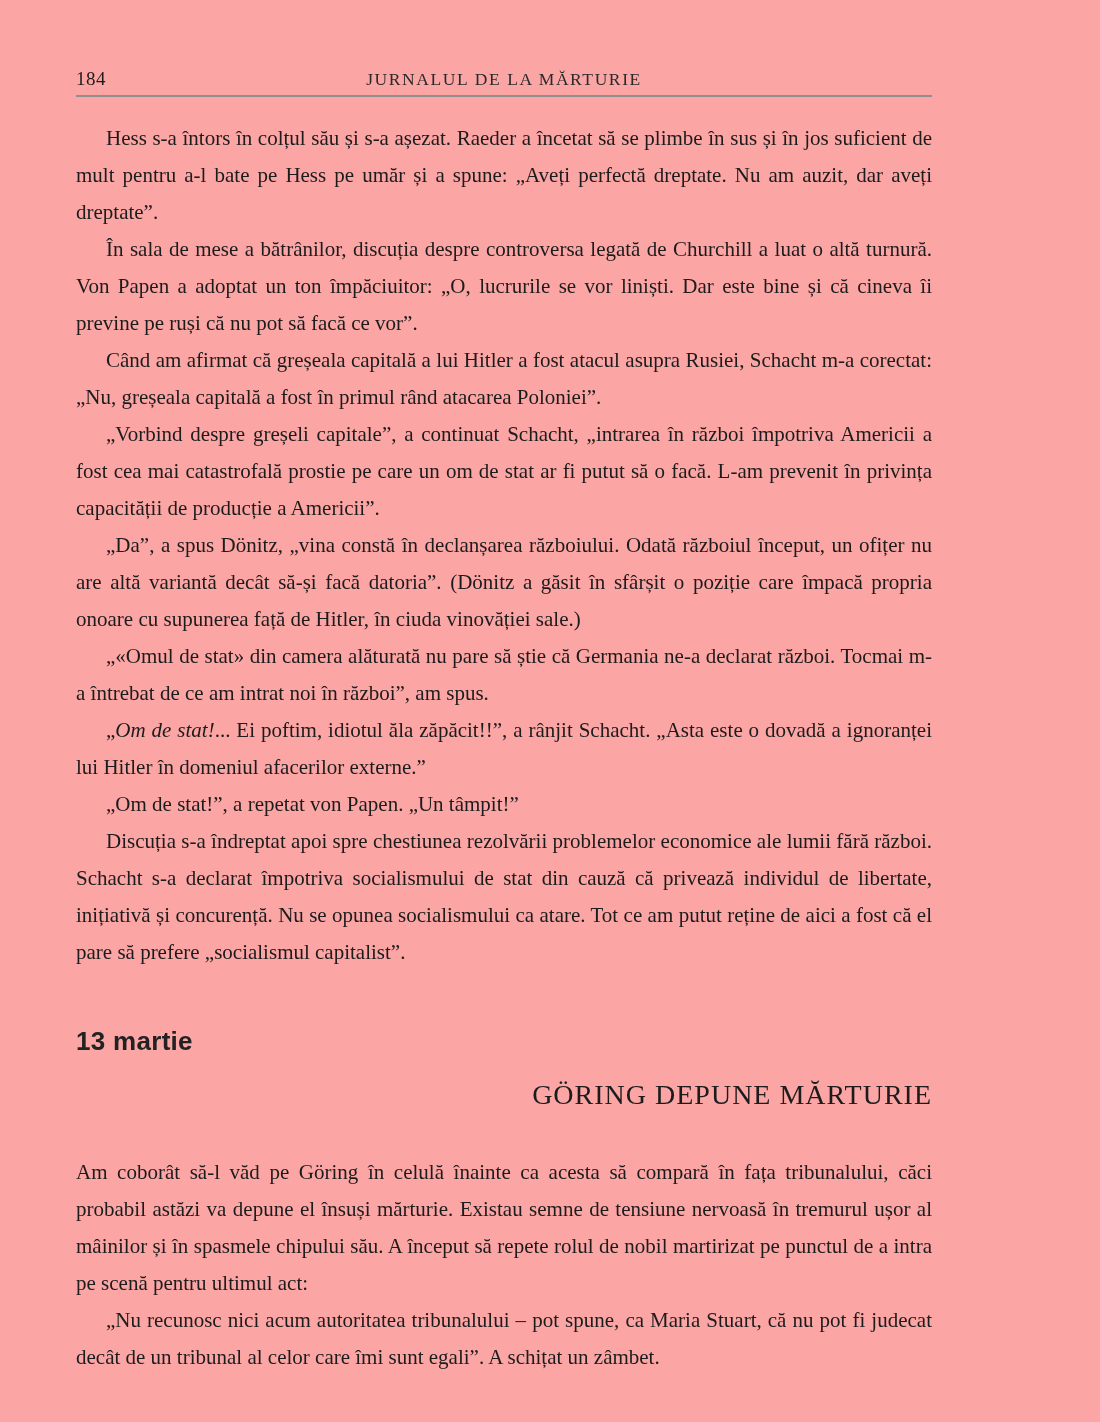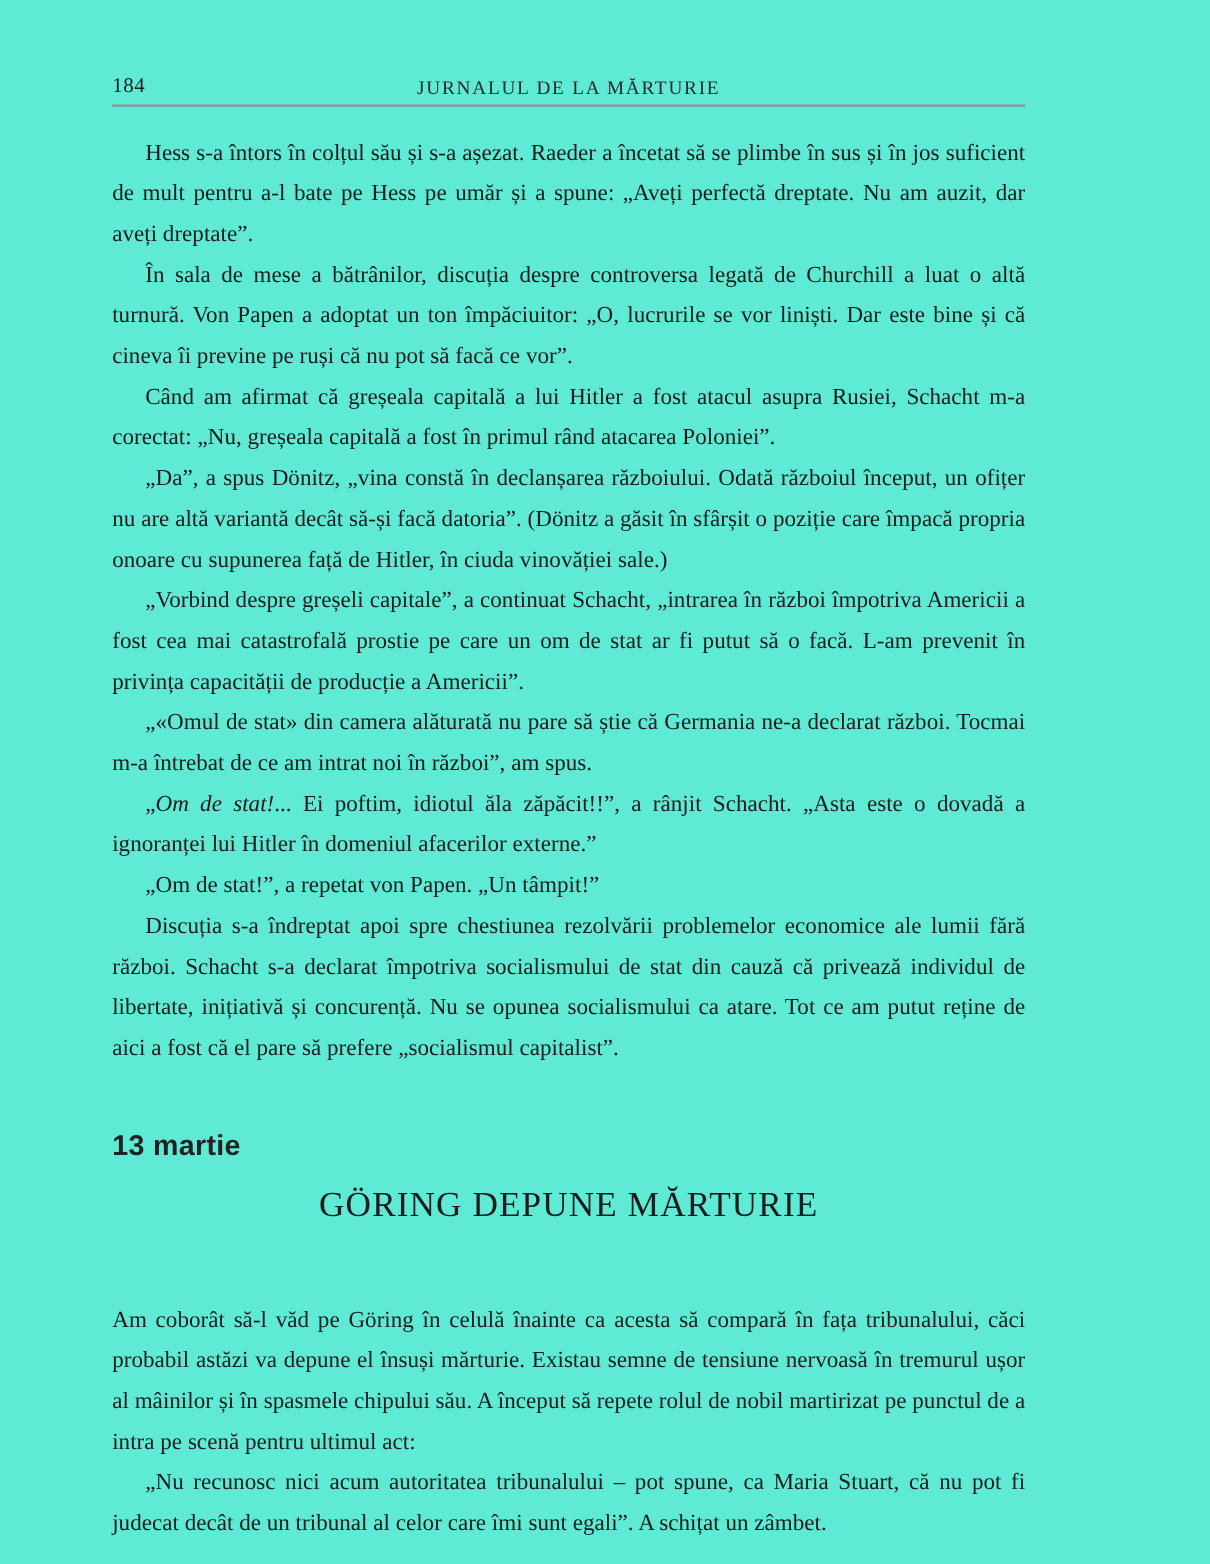--- a/index.html
+++ b/index.html
@@ -4,23 +4,23 @@
 <style>
   html, body {
     margin: 0;
     padding: 0;
     background: #ffffff;
   }
   .page {
     position: relative;
     width: 1100px;
     height: 1422px;
-    background: #5eead4;
+    background: #fca5a5;
     box-sizing: border-box;
-    padding: 64px 168px 0 102px;
+    padding: 64px 168px 0 76px;
     color: #1c1c1c;
   }
   .running-head {
     position: relative;
     height: 26px;
     font-family: "Liberation Serif", serif;
   }
   .folio {
     position: absolute;
     left: 0;
@@ -62,48 +62,48 @@
     font-size: 26px;
     font-weight: 600;
     letter-spacing: 0.3px;
     text-align: left;
     text-indent: 0;
     margin: 52px 0 16px 0;
     color: #222222;
   }
   .chapter-title {
     font-family: "Liberation Serif", serif;
-    font-size: 32px;
+    font-size: 28px;
     font-weight: 400;
     letter-spacing: 1px;
-    text-align: center;
+    text-align: right;
     text-indent: 0;
-    margin: 0 0 68px 0;
+    margin: 0 0 41px 0;
     color: #1c1c1c;
   }
   em { font-style: italic; }
 </style>
 </head>
 <body>
 
 <div class="page">
 
   <header class="running-head">
     <span class="folio">184</span>
     <span class="running-title">JURNALUL DE LA MĂRTURIE</span>
   </header>
   <hr class="head-rule">
 
   <main class="text-block">
 
     <p class="para">Hess s-a întors în colțul său și s-a așezat. Raeder a încetat să se plimbe în sus și în jos suficient de mult pentru a-l bate pe Hess pe umăr și a spune: „Aveți perfectă dreptate. Nu am auzit, dar aveți dreptate”.</p>
     <p class="para">În sala de mese a bătrânilor, discuția despre controversa legată de Churchill a luat o altă turnură. Von Papen a adoptat un ton împăciuitor: „O, lucrurile se vor liniști. Dar este bine și că cineva îi previne pe ruși că nu pot să facă ce vor”.</p>
     <p class="para">Când am afirmat că greșeala capitală a lui Hitler a fost atacul asupra Rusiei, Schacht m-a corectat: „Nu, greșeala capitală a fost în primul rând atacarea Poloniei”.</p>
+    <p class="para">„Vorbind despre greșeli capitale”, a continuat Schacht, „intrarea în război împotriva Americii a fost cea mai catastrofală prostie pe care un om de stat ar fi putut să o facă. L-am prevenit în privința capacității de producție a Americii”.</p>
     <p class="para">„Da”, a spus Dönitz, „vina constă în declanșarea războiului. Odată războiul început, un ofițer nu are altă variantă decât să-și facă datoria”. (Dönitz a găsit în sfârșit o poziție care împacă propria onoare cu supunerea față de Hitler, în ciuda vinovăției sale.)</p>
-    <p class="para">„Vorbind despre greșeli capitale”, a continuat Schacht, „intrarea în război împotriva Americii a fost cea mai catastrofală prostie pe care un om de stat ar fi putut să o facă. L-am prevenit în privința capacității de producție a Americii”.</p>
     <p class="para">„«Omul de stat» din camera alăturată nu pare să știe că Germania ne-a declarat război. Tocmai m-a întrebat de ce am intrat noi în război”, am spus.</p>
     <p class="para"><span>„</span><em>Om de stat!</em><span>... Ei poftim, idiotul ăla zăpăcit!!”, a rânjit Schacht. „Asta este o dovadă a ignoranței lui Hitler în domeniul afacerilor externe.”</span></p>
     <p class="para">„Om de stat!”, a repetat von Papen. „Un tâmpit!”</p>
     <p class="para">Discuția s-a îndreptat apoi spre chestiunea rezolvării problemelor economice ale lumii fără război. Schacht s-a declarat împotriva socialismului de stat din cauză că privează individul de libertate, inițiativă și concurență. Nu se opunea socialismului ca atare. Tot ce am putut reține de aici a fost că el pare să prefere „socialismul capitalist”.</p>
 
     <h2 class="date-heading">13 martie</h2>
     <h1 class="chapter-title">GÖRING DEPUNE MĂRTURIE</h1>
 
     <p class="para no-indent">Am coborât să-l văd pe Göring în celulă înainte ca acesta să compară în fața tribunalului, căci probabil astăzi va depune el însuși mărturie. Existau semne de tensiune nervoasă în tremurul ușor al mâinilor și în spasmele chipului său. A început să repete rolul de nobil martirizat pe punctul de a intra pe scenă pentru ultimul act:</p>
     <p class="para">„Nu recunosc nici acum autoritatea tribunalului – pot spune, ca Maria Stuart, că nu pot fi judecat decât de un tribunal al celor care îmi sunt egali”. A schițat un zâmbet.</p>

